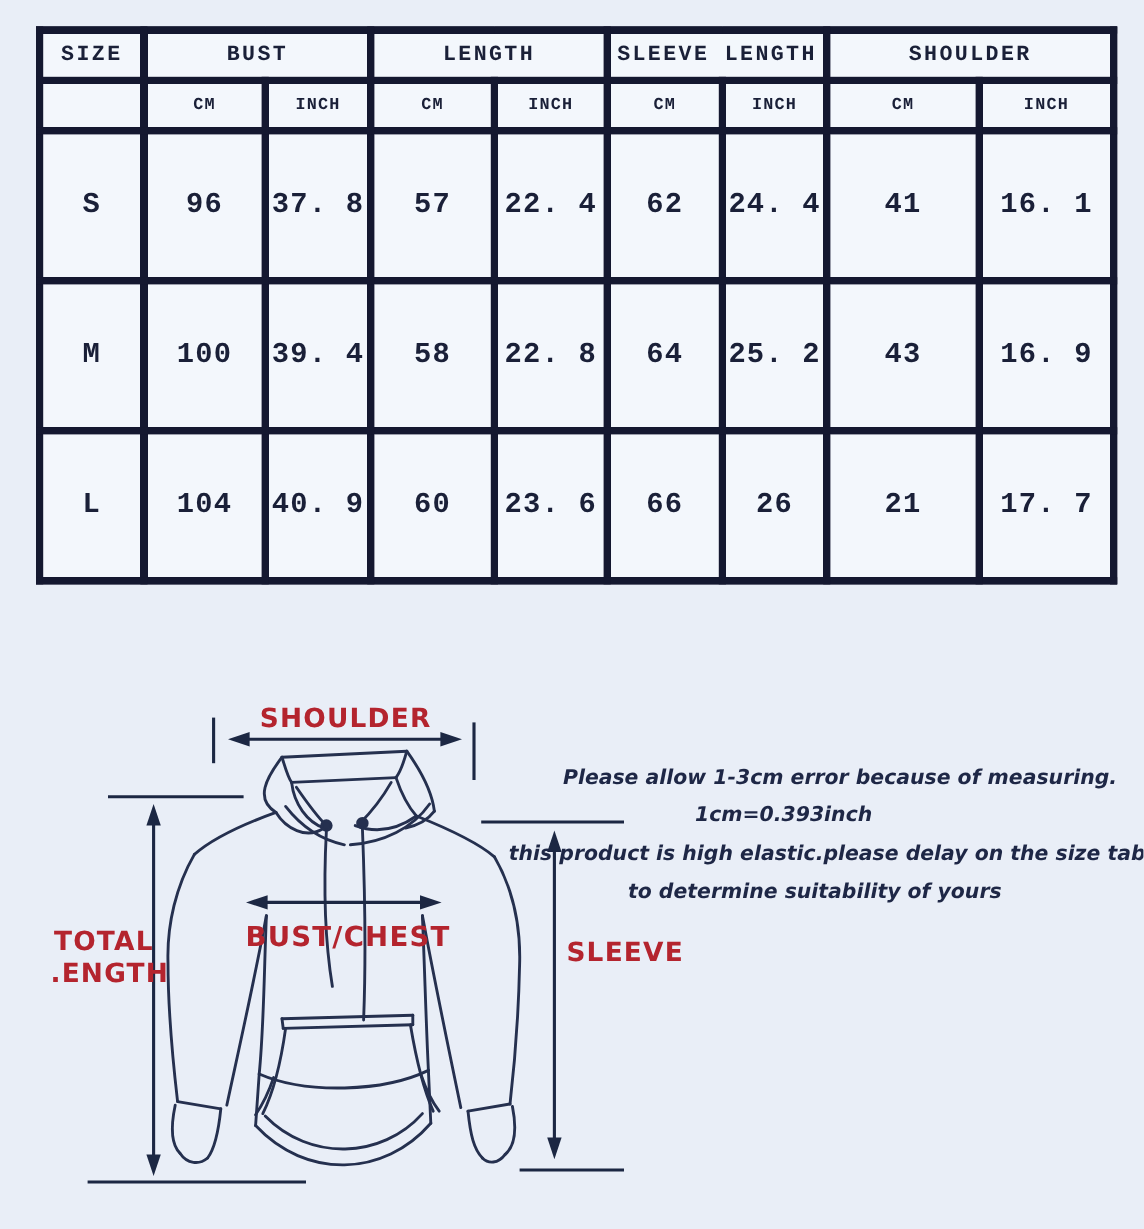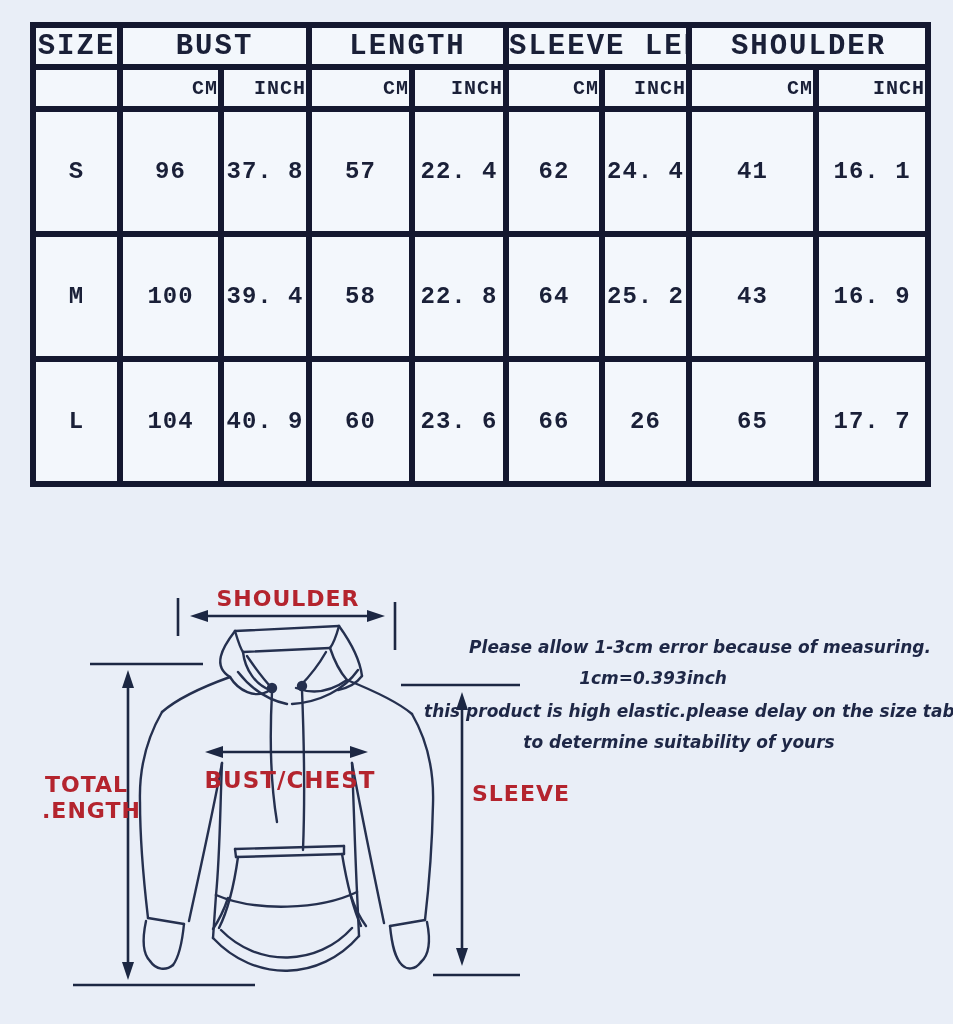--- a/index.html
+++ b/index.html
@@ -13,22 +13,22 @@
     font-family:"Liberation Mono", monospace;font-weight:700;
     color:#1a2038;background:#141830;
   }
   table.size-table th, table.size-table td{
     border:6px solid #141830;background:#f3f7fc;
     text-align:center;vertical-align:middle;
     padding:0;height:36px;
     font-size:24px;letter-spacing:1px;font-weight:700;
     white-space:nowrap;overflow:hidden;
   }
-  table.size-table tr.group-row th{font-size:29px;letter-spacing:2px;}
-  table.size-table tr.unit-row th{font-size:20px;letter-spacing:1px;text-align:right;}
+  table.size-table tr.group-row th{font-size:18px;letter-spacing:2px;}
+  table.size-table tr.unit-row th{font-size:14px;letter-spacing:1px;}
 
   
   svg#diagram{position:absolute;left:0;top:0;pointer-events:none;}
   .sketch{fill:none;stroke:#25304f;stroke-width:2.4;stroke-linecap:round;stroke-linejoin:round;}
   .measure{fill:none;stroke:#1c2743;stroke-width:2.6;stroke-linecap:butt;}
   .ahead{fill:#1c2743;stroke:none;}
   .red-label{fill:#b4242e;font-family:"DejaVu Sans", sans-serif;font-weight:700;}
   .note-line{fill:#1e2746;font-family:"DejaVu Sans", sans-serif;font-style:italic;font-weight:600;font-size:17px;}
 </style>
 </head>
@@ -92,21 +92,21 @@
           <td>16. 9</td>
         </tr>
         <tr>
           <td>L</td>
           <td>104</td>
           <td>40. 9</td>
           <td>60</td>
           <td>23. 6</td>
           <td>66</td>
           <td>26</td>
-          <td>65</td>
+          <td>21</td>
           <td>17. 7</td>
         </tr>
       </tbody>
   </table>
 
   <svg id="diagram" width="953" height="1024" viewBox="0 0 953 1024">
 
     <g class="sketch">
 
       <path d="M 235,631 L 339,626"></path>

